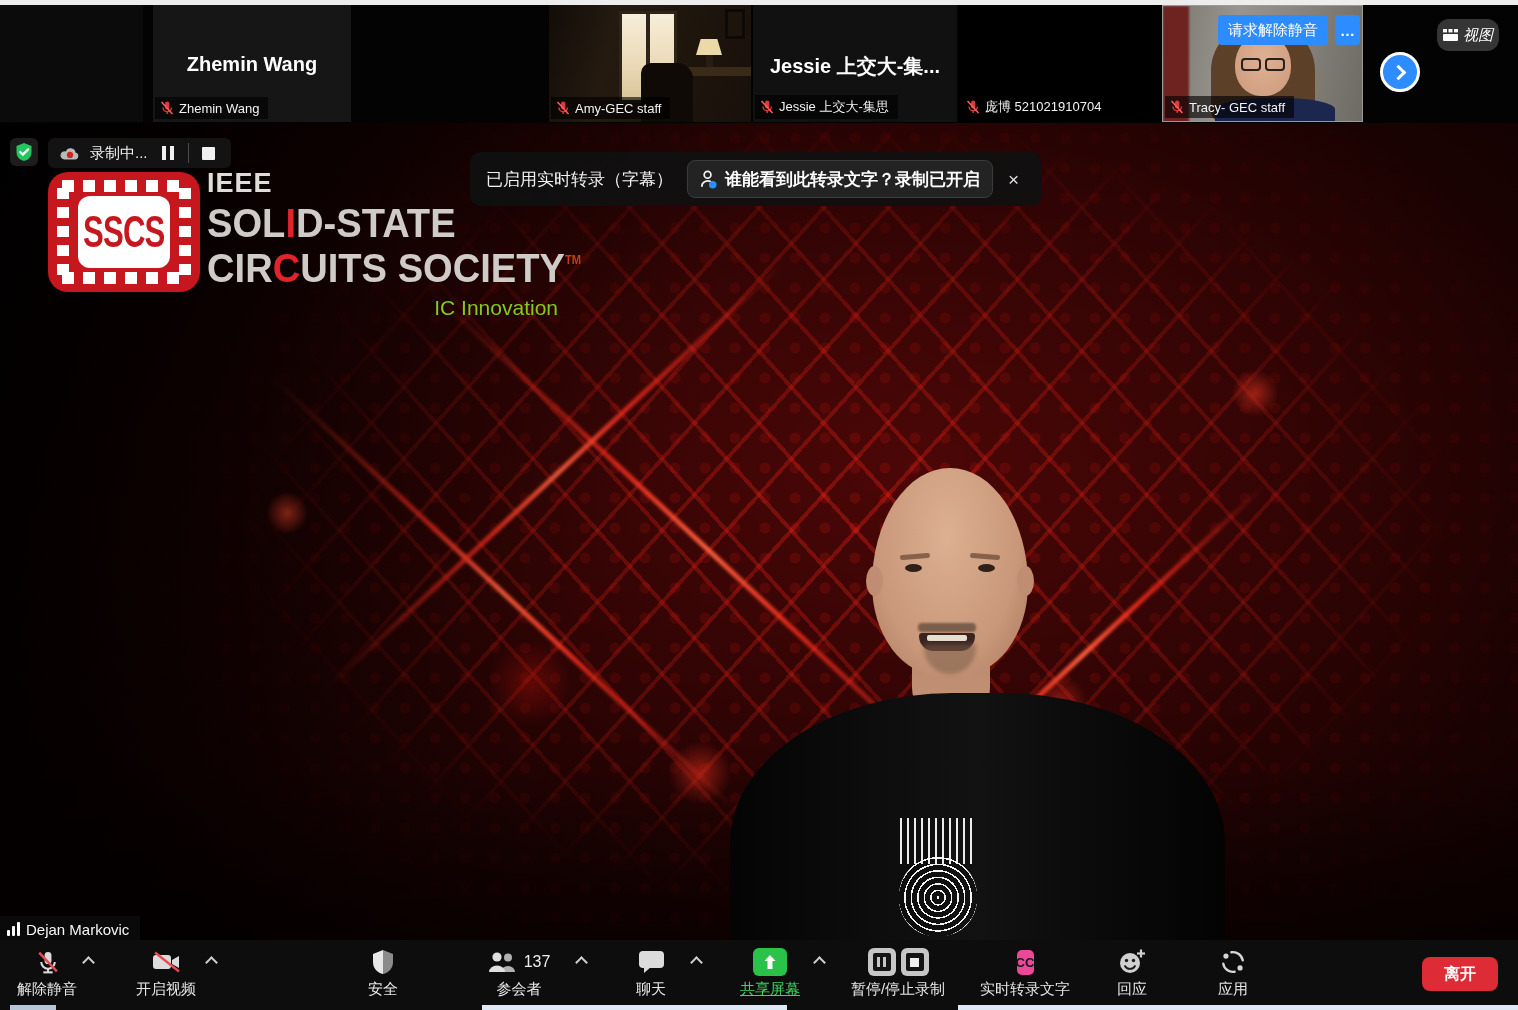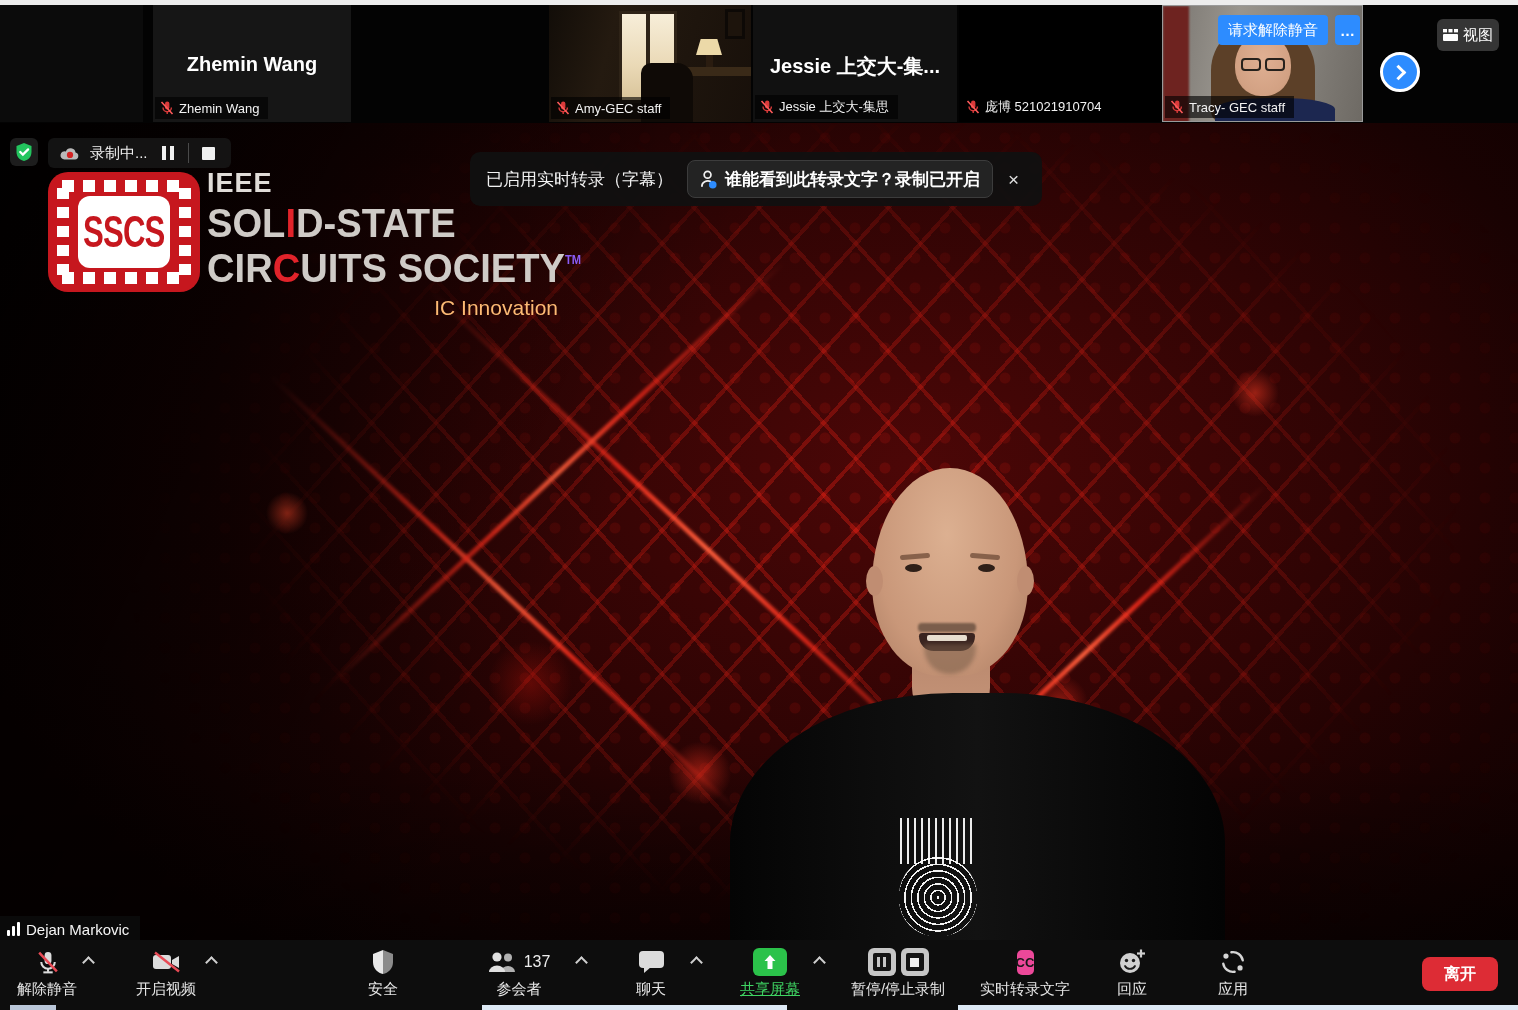--- a/index.html
+++ b/index.html
@@ -47,22 +47,22 @@
   .more-btn{position:absolute;left:172px;top:9px;width:25px;height:30px;background:#2d8cff;border-radius:4px;
             color:#fff;font-size:15px;display:flex;align-items:center;justify-content:center;font-weight:bold;}
 
   
   .next-btn{position:absolute;left:1380px;top:47px;width:40px;height:40px;border-radius:50%;
             background:#2d8cff;border:3px solid #fff;box-shadow:0 0 0 1px rgba(0,0,0,.4);
             display:flex;align-items:center;justify-content:center;}
   .next-chev{width:11px;height:11px;border-top:3px solid #fff;border-right:3px solid #fff;
              transform:rotate(45deg);margin-left:-4px;}
   .view-btn{position:absolute;left:1437px;top:14px;width:62px;height:32px;background:rgba(58,58,58,.92);
-            border-radius:6px;display:flex;align-items:center;justify-content:center;gap:5px;
-            font-size:15px;color:#fff;}
+            border-radius:12px;display:flex;align-items:center;justify-content:center;gap:5px;
+            font-size:15px;color:#fff;font-style:italic;}
 
   
   .stage{position:absolute;left:0;top:123px;width:1518px;height:817px;overflow:hidden;background:#0a0000;}
   .layer{position:absolute;inset:0;}
   .base{background:radial-gradient(ellipse 980px 640px at 60% 42%, #4c0707 0%, #2f0404 45%, #190202 72%, #0b0000 100%);}
   .dots{background-image:radial-gradient(circle, rgba(255,30,18,.16) 0 5px, transparent 6px);
         background-size:30px 30px;
         -webkit-mask-image:radial-gradient(ellipse 900px 600px at 58% 50%, #000, rgba(0,0,0,.4) 60%, transparent 85%);
         mask-image:radial-gradient(ellipse 900px 600px at 58% 50%, #000, rgba(0,0,0,.4) 60%, transparent 85%);}
   .lattice{background-image:
@@ -114,22 +114,22 @@
   .chip .pads-v{position:absolute;top:16px;width:12px;height:88px;
         background:repeating-linear-gradient(180deg,#fff 0 11px, transparent 11px 19px);}
   .chip-inner{position:absolute;left:30px;top:24px;width:92px;height:72px;background:#fff;border-radius:12px;
         display:flex;align-items:center;justify-content:center;}
   .chip-inner span{color:#c6171e;font-weight:bold;font-size:38px;letter-spacing:-1px;transform:scale(.82,1.15);}
   .logo-text{position:absolute;left:207px;top:47px;width:420px;line-height:1;}
   .logo-ieee{font-size:27px;font-weight:bold;color:#e0dcd8;letter-spacing:1px;}
   .logo-l1,.logo-l2{font-size:41px;font-weight:bold;color:#cfcbc7;letter-spacing:0;transform-origin:left;transform:scaleX(.93);white-space:nowrap;}
   .logo-l1{margin-top:6px;} .logo-l2{margin-top:4px;}
   .logo-red{color:#e1232a;}
-  .logo-tm{font-size:12px;vertical-align:18px;color:#8b5cf6;letter-spacing:0;}
-  .logo-tag{position:absolute;left:213px;top:173px;width:345px;text-align:right;font-size:21px;color:#fdba74;}
+  .logo-tm{font-size:12px;vertical-align:18px;color:#c2410c;letter-spacing:0;}
+  .logo-tag{position:absolute;left:213px;top:173px;width:345px;text-align:right;font-size:21px;color:#84cc16;}
 
   
   .sec-badge{position:absolute;left:10px;top:15px;width:28px;height:28px;background:#1d1d1d;border-radius:6px;
              display:flex;align-items:center;justify-content:center;}
   .rec-pill{position:absolute;left:48px;top:15px;height:30px;padding:0 10px;border-radius:6px;
             background:rgba(26,26,26,.72);display:flex;align-items:center;gap:8px;}
   .rec-text{font-size:15px;color:#f0f0f0;}
   .rec-btn{display:flex;align-items:center;justify-content:center;width:24px;height:24px;}
   .pause-bars{display:flex;gap:4px;} .pause-bars i{width:4px;height:14px;background:#f0f0f0;}
   .stop-sq{width:13px;height:13px;background:#f0f0f0;border-radius:1px;}

